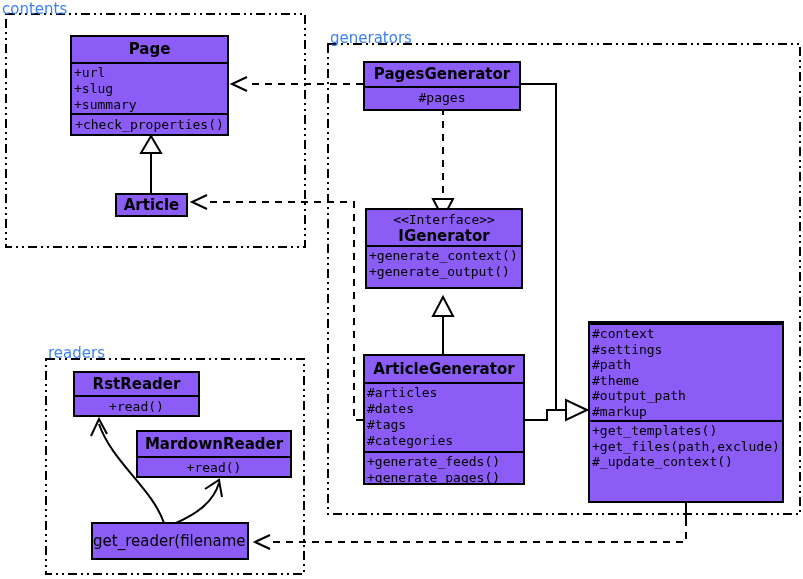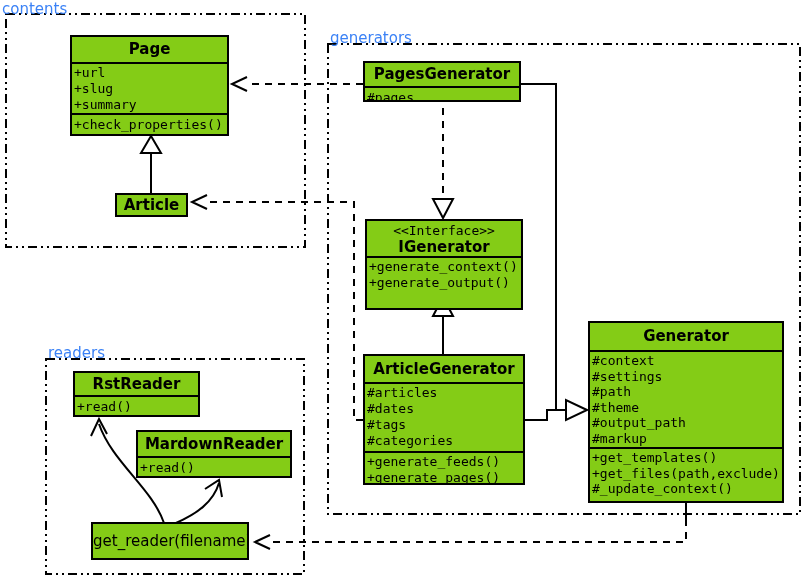--- a/index.html
+++ b/index.html
@@ -13,41 +13,41 @@
   }
   #diagram{position:absolute;left:0;top:0;width:803px;height:579px;}
   svg.overlay{position:absolute;left:0;top:0;z-index:1;}
   .pkg-label{
     position:absolute;z-index:3;
     font:15px "DejaVu Sans", sans-serif;color:#3b82f6;
     white-space:nowrap;
   }
   .cls{
     position:absolute;z-index:2;
-    background:#84cc16;border:2px solid #000;
+    background:#8b5cf6;border:2px solid #000;
     box-sizing:border-box;
     display:flex;flex-direction:column;
     overflow:hidden;
   }
   .cls-title{
     font-family:"DejaVu Sans", sans-serif;font-weight:bold;font-size:15px;
     text-align:center;white-space:nowrap;flex:none;
   }
   .stereotype{
     font:13px "DejaVu Sans Mono", monospace;font-weight:normal;
     text-align:center;white-space:nowrap;
   }
   .sep{flex:none;border-top:2px solid #000;height:0;}
   .rows{flex:none;padding:1px 2px 0 2px;}
   .rows div{
     font:13px "DejaVu Sans Mono", monospace;
     white-space:nowrap;
   }
   .lh16 div{line-height:16px;}
-  .lh17 div{line-height:17px;}
+  .lh17 div{line-height:17px;text-align:center;}
   .small div{font-size:13px;line-height:15.5px;}
   .plain{
     justify-content:center;
     font:15px "DejaVu Sans", sans-serif;text-align:center;white-space:nowrap;
   }
 </style>
 </head>
 <body>
 
 <div id="diagram">
@@ -103,29 +103,29 @@
     <div class="sep"></div>
     <div class="rows lh17">
       <div>+check_properties()</div>
     </div>
   </div>
 
   <div class="cls" style="left:115px;top:193px;width:73px;height:24px">
     <div class="cls-title" style="line-height:20px">Article</div>
   </div>
 
-  <div class="cls" style="left:363px;top:61px;width:158px;height:41px">
+  <div class="cls" style="left:363px;top:61px;width:158px;height:50px">
     <div class="cls-title" style="line-height:23px;height:23px">PagesGenerator</div>
     <div class="sep"></div>
     <div class="rows lh17">
       <div>#pages</div>
     </div>
   </div>
 
-  <div class="cls" style="left:365px;top:219px;width:158px;height:91px">
+  <div class="cls" style="left:365px;top:208px;width:158px;height:81px">
     <div class="cls-title" style="padding-top:2px">
       <div class="stereotype">&lt;&lt;Interface&gt;&gt;</div>
       <div style="line-height:18px">IGenerator</div>
     </div>
     <div class="sep"></div>
     <div class="rows lh16">
       <div>+generate_context()</div>
       <div>+generate_output()</div>
     </div>
   </div>
@@ -140,21 +140,20 @@
       <div>#categories</div>
     </div>
     <div class="sep"></div>
     <div class="rows lh16">
       <div>+generate_feeds()</div>
       <div>+generate_pages()</div>
     </div>
   </div>
 
   <div class="cls" style="left:588px;top:321px;width:196px;height:182px">
-    <div class="cls-title" style="line-height:27px;height:27px">Generator</div>
     <div class="sep"></div>
     <div class="rows small" style="height:94px">
       <div>#context</div>
       <div>#settings</div>
       <div>#path</div>
       <div>#theme</div>
       <div>#output_path</div>
       <div>#markup</div>
     </div>
     <div class="sep"></div>

